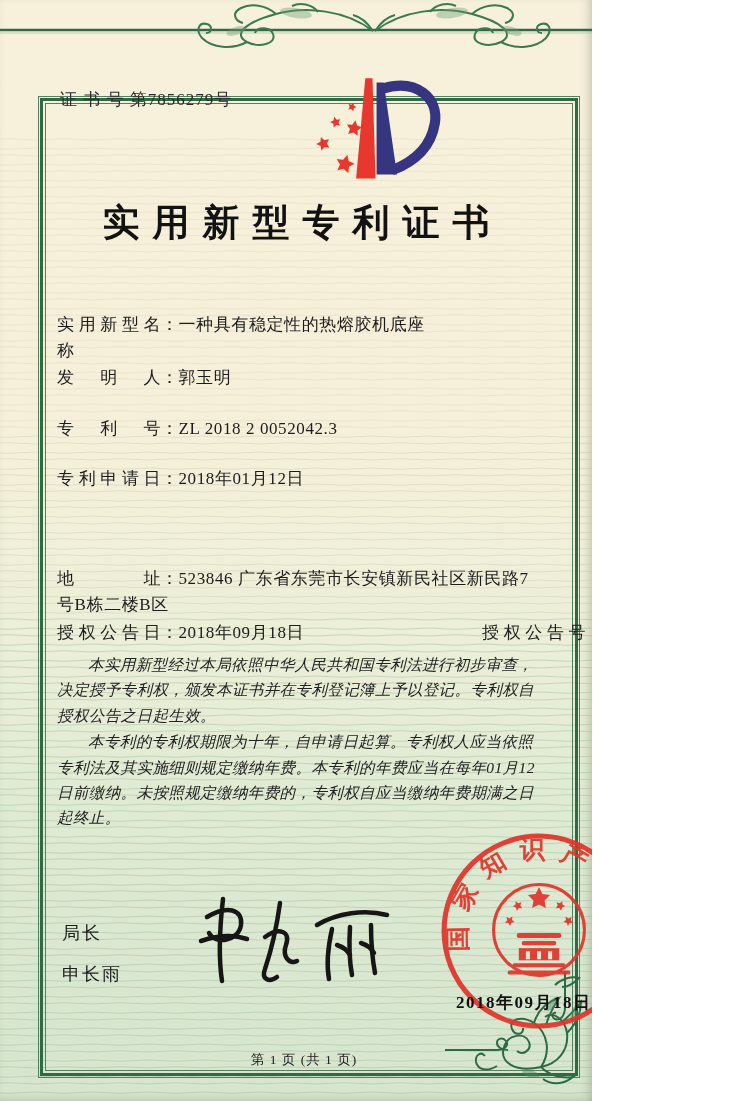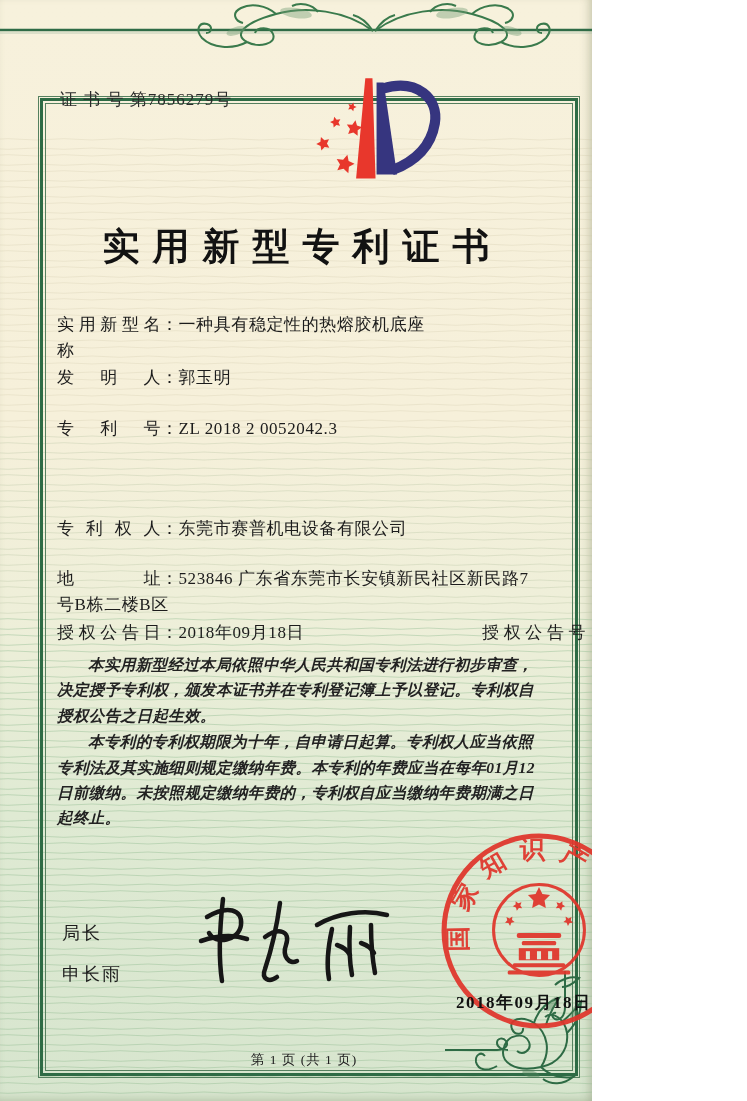--- a/index.html
+++ b/index.html
@@ -20,34 +20,34 @@
           border:1px solid #55805f; z-index:1; }
   .frame .f2{ position:absolute; inset:1px; border:3px solid #2e6b45; }
   .frame .f3{ position:absolute; inset:2px; border:1px solid #55805f; }
   
   .top-ornament{ position:absolute; left:0; top:0; width:747px; height:64px; z-index:2; }
   .corner-ornament{ position:absolute; right:2px; bottom:8px; width:145px; height:122px; z-index:3; }
   
   .cert-line{ position:absolute; left:60px; top:88px; z-index:4; font-size:17px; letter-spacing:1px; color:#2a2a2a; }
   .logo{ position:absolute; left:282px; top:64px; width:185px; height:138px; z-index:4; }
   .tax-stamp{ position:absolute; left:593px; top:44px; width:152px; height:152px; z-index:6; opacity:.88; }
-  .title{ position:absolute; left:0; right:0; top:222px; z-index:4; text-align:center;
+  .title{ position:absolute; left:0; right:0; top:198px; z-index:4; text-align:center;
           font-size:37px; font-weight:700; letter-spacing:13px; text-indent:13px; color:#121212; }
   
   .row{ position:absolute; left:57px; right:50px; z-index:4; font-size:17px; line-height:1.55; letter-spacing:.5px; }
   .flabel{ display:inline-block; width:104px; text-align:justify; text-align-last:justify; vertical-align:top; }
   .fcolon{ display:inline-block; vertical-align:top; }
   .fvalue{ letter-spacing:.6px; }
   .row-name{top:312px;} .row-inventor{top:365px;} .row-patentno{top:416px;}
   .row-filing{top:466px;} .row-patentee{top:516px;} .row-address{top:566px; right:50px;}
   .row-grant{top:620px;font-family:Liberation Serif, serif;}
   .grant-no{ position:absolute; left:425px; top:0; white-space:nowrap; }
   .grant-no .flabel{ width:104px; }
   
-  .paras{ position:absolute; left:57px; right:54px; top:652px; z-index:4;font-weight:bold; }
+  .paras{ position:absolute; left:57px; right:54px; top:652px; z-index:4; }
   .paras p{ font-size:15.5px; line-height:1.64; text-indent:2em; letter-spacing:.4px;
             font-style:italic; color:#222; margin-bottom:1px; }
   
   .official{ position:absolute; left:62px; top:921px; z-index:4; font-size:18px; letter-spacing:2px; }
   .official .name{ margin-top:17px;text-align:right; }
   .sig{ position:absolute; left:185px; top:885px; width:215px; height:112px; z-index:4; }
   .seal{ position:absolute; left:438px; top:830px; width:202px; height:202px; z-index:5; opacity:.93; }
   .seal-date{ position:absolute; left:456px; top:991px; z-index:6; font-size:17px;
               letter-spacing:1.5px; font-weight:600; color:#111; }
   .footer{ position:absolute; left:16px; right:0; bottom:32px; z-index:4; text-align:center;
@@ -271,22 +271,22 @@
 
   <div class="row row-inventor">
     <span class="flabel">发明人</span><span class="fcolon">：</span><span class="fvalue">郭玉明</span>
   </div>
   <div class="row row-name">
     <span class="flabel">实用新型名称</span><span class="fcolon">：</span><span class="fvalue">一种具有稳定性的热熔胶机底座</span>
   </div>
   <div class="row row-patentno">
     <span class="flabel">专利号</span><span class="fcolon">：</span><span class="fvalue">ZL 2018 2 0052042.3</span>
   </div>
-  <div class="row row-patentee">
-    <span class="flabel">专利权人</span><span class="fcolon">：</span><span class="fvalue">东莞市赛普机电设备有限公司</span>
+  <div class="row row-filing">
+    <span class="flabel">专利申请日</span><span class="fcolon">：</span><span class="fvalue">2018年01月12日</span>
   </div>
   <div class="row row-address">
     <span class="flabel">地址</span><span class="fcolon">：</span><span class="fvalue">523846 广东省东莞市长安镇新民社区新民路7号B栋二楼B区</span>
   </div>
   <div class="row row-grant">
     <span>
       <span class="flabel">授权公告日</span><span class="fcolon">：</span><span class="fvalue">2018年09月18日</span>
     </span>
     <span class="grant-no">
       <span class="flabel">授权公告号</span><span class="fcolon">：</span><span class="fvalue">CN 207880316 U</span>

